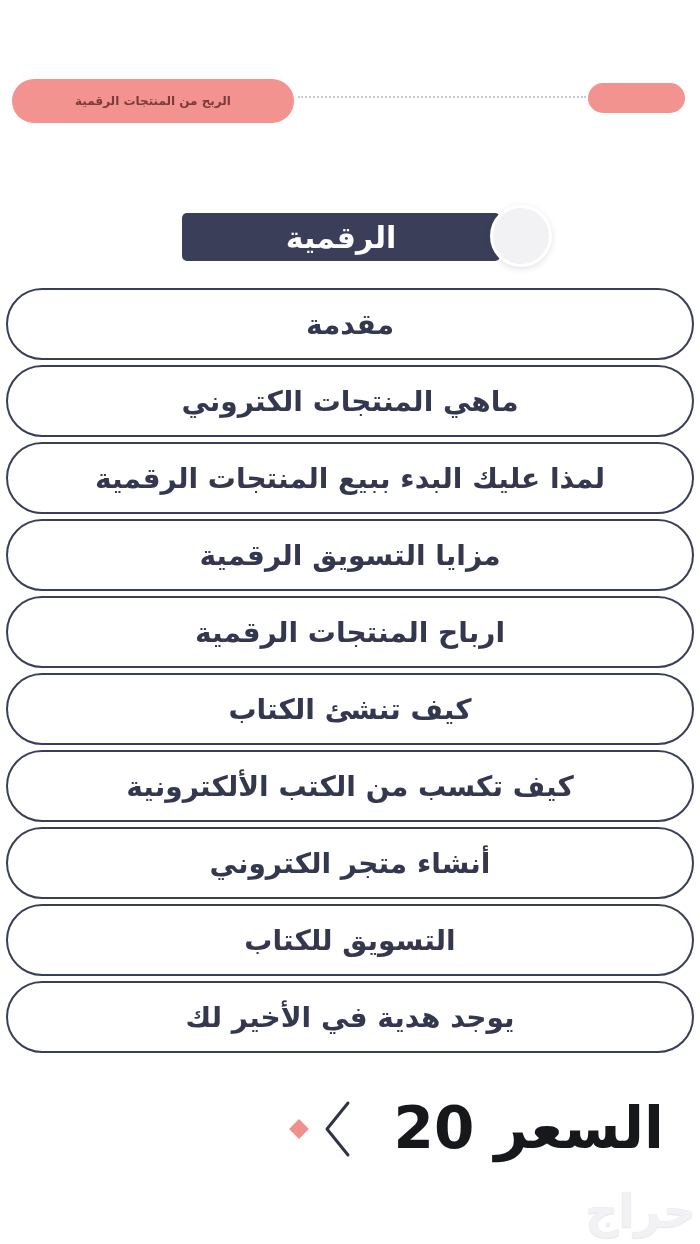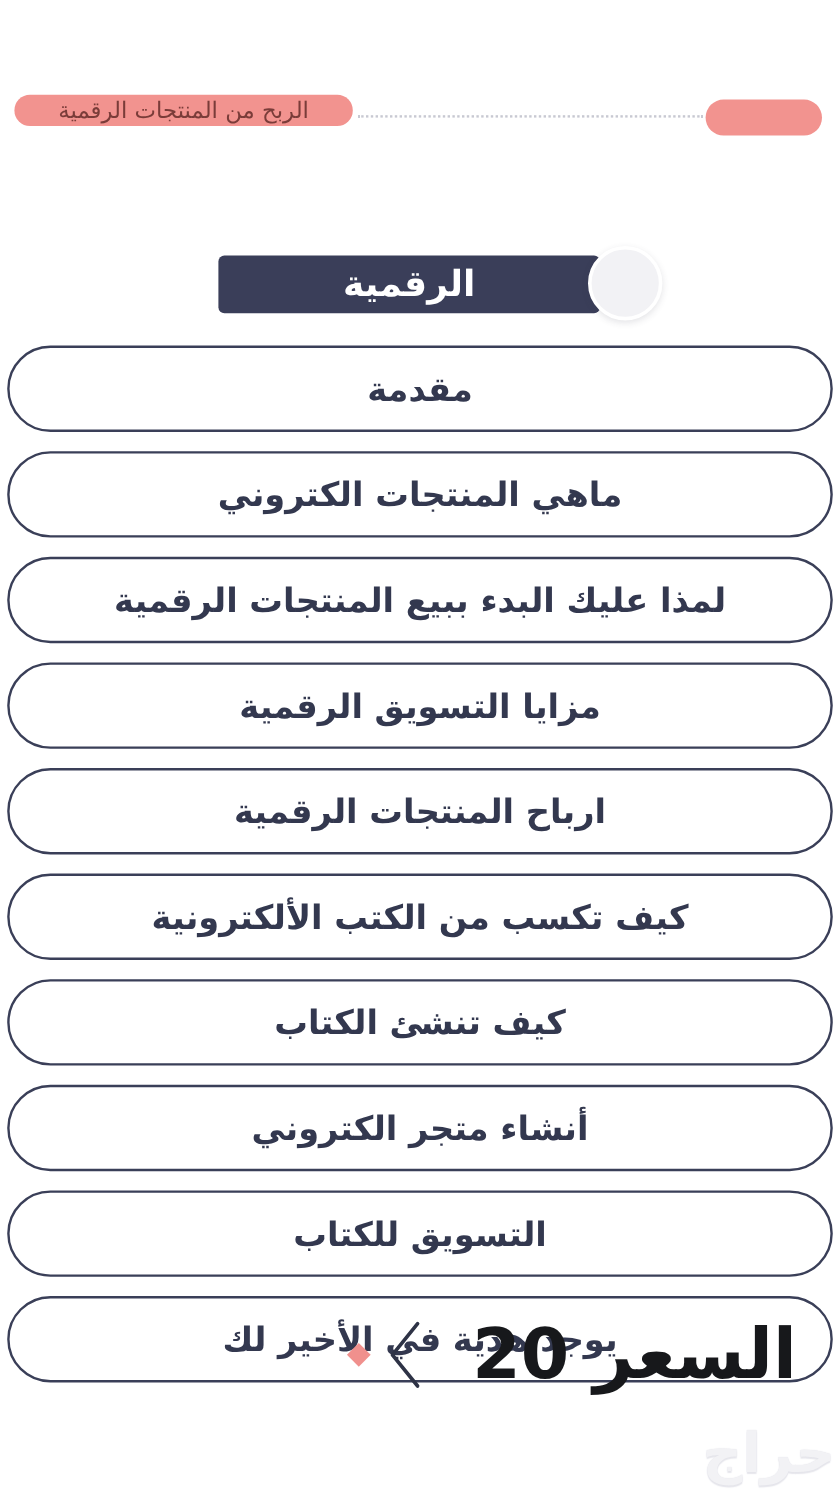--- a/index.html
+++ b/index.html
@@ -7,25 +7,25 @@
     width: 700px; height: 1244px;
     position: relative;
     background: #ffffff;
     overflow: hidden;
     font-family: "DejaVu Sans", sans-serif;
   }
 
   
   .topic-badge {
     position: absolute; left: 12px; top: 79px;
-    width: 282px; height: 26px;
+    width: 282px; height: 44px;
     background: #F2938F;
     border-radius: 22px;
     display: flex; align-items: center; justify-content: center;
-    font-size: 19px; font-weight: 400; color: #7A3C39;
+    font-size: 12px; font-weight: 700; color: #7A3C39;
     direction: rtl;
   }
   .dotted-connector {
     position: absolute; left: 298px; top: 96px;
     width: 288px; height: 0;
     border-top: 2px dotted #C8C9D2;
   }
   .corner-pill {
     position: absolute; left: 588px; top: 83px;
     width: 97px; height: 30px;
@@ -50,21 +50,21 @@
     border: 3px solid #FFFFFF;
     border-radius: 50%;
     box-shadow: 0 2px 6px rgba(60,60,80,0.14);
   }
 
   
   .toc {
     position: absolute; left: 6px; top: 288px;
     width: 688px;
     display: flex; flex-direction: column;
-    gap: 16px;
+    gap: 5px;
   }
   .toc-pill {
     box-sizing: border-box;
     height: 72px;
     background: #FFFFFF;
     border: 2px solid #3A3F58;
     border-radius: 36px;
     display: flex; align-items: center; justify-content: center;
     font-size: 28px; font-weight: 700; color: #33384F;
     direction: rtl;
@@ -113,22 +113,22 @@
   <span>الرقمية</span>
 </div>
 <div class="index-circle"></div>
 
 <section class="toc">
   <div class="toc-pill">مقدمة</div>
   <div class="toc-pill">ماهي المنتجات الكتروني</div>
   <div class="toc-pill">لمذا عليك البدء ببيع المنتجات الرقمية</div>
   <div class="toc-pill">مزايا التسويق الرقمية</div>
   <div class="toc-pill">ارباح المنتجات الرقمية</div>
+  <div class="toc-pill">كيف تنشئ الكتاب</div>
   <div class="toc-pill">كيف تكسب من الكتب الألكترونية</div>
-  <div class="toc-pill">كيف تنشئ الكتاب</div>
   <div class="toc-pill">أنشاء متجر الكتروني</div>
   <div class="toc-pill">التسويق للكتاب</div>
   <div class="toc-pill">يوجد هدية في الأخير لك</div>
 </section>
 
 <div class="price-row">
   <span class="diamond-icon"></span>
   <svg class="chevron-icon" width="30" height="58" viewBox="0 0 30 58">
     <polyline points="26,3 5,29 26,55" fill="none" stroke="#2E3346" stroke-width="3" stroke-linecap="round" stroke-linejoin="round"></polyline>
   </svg>

